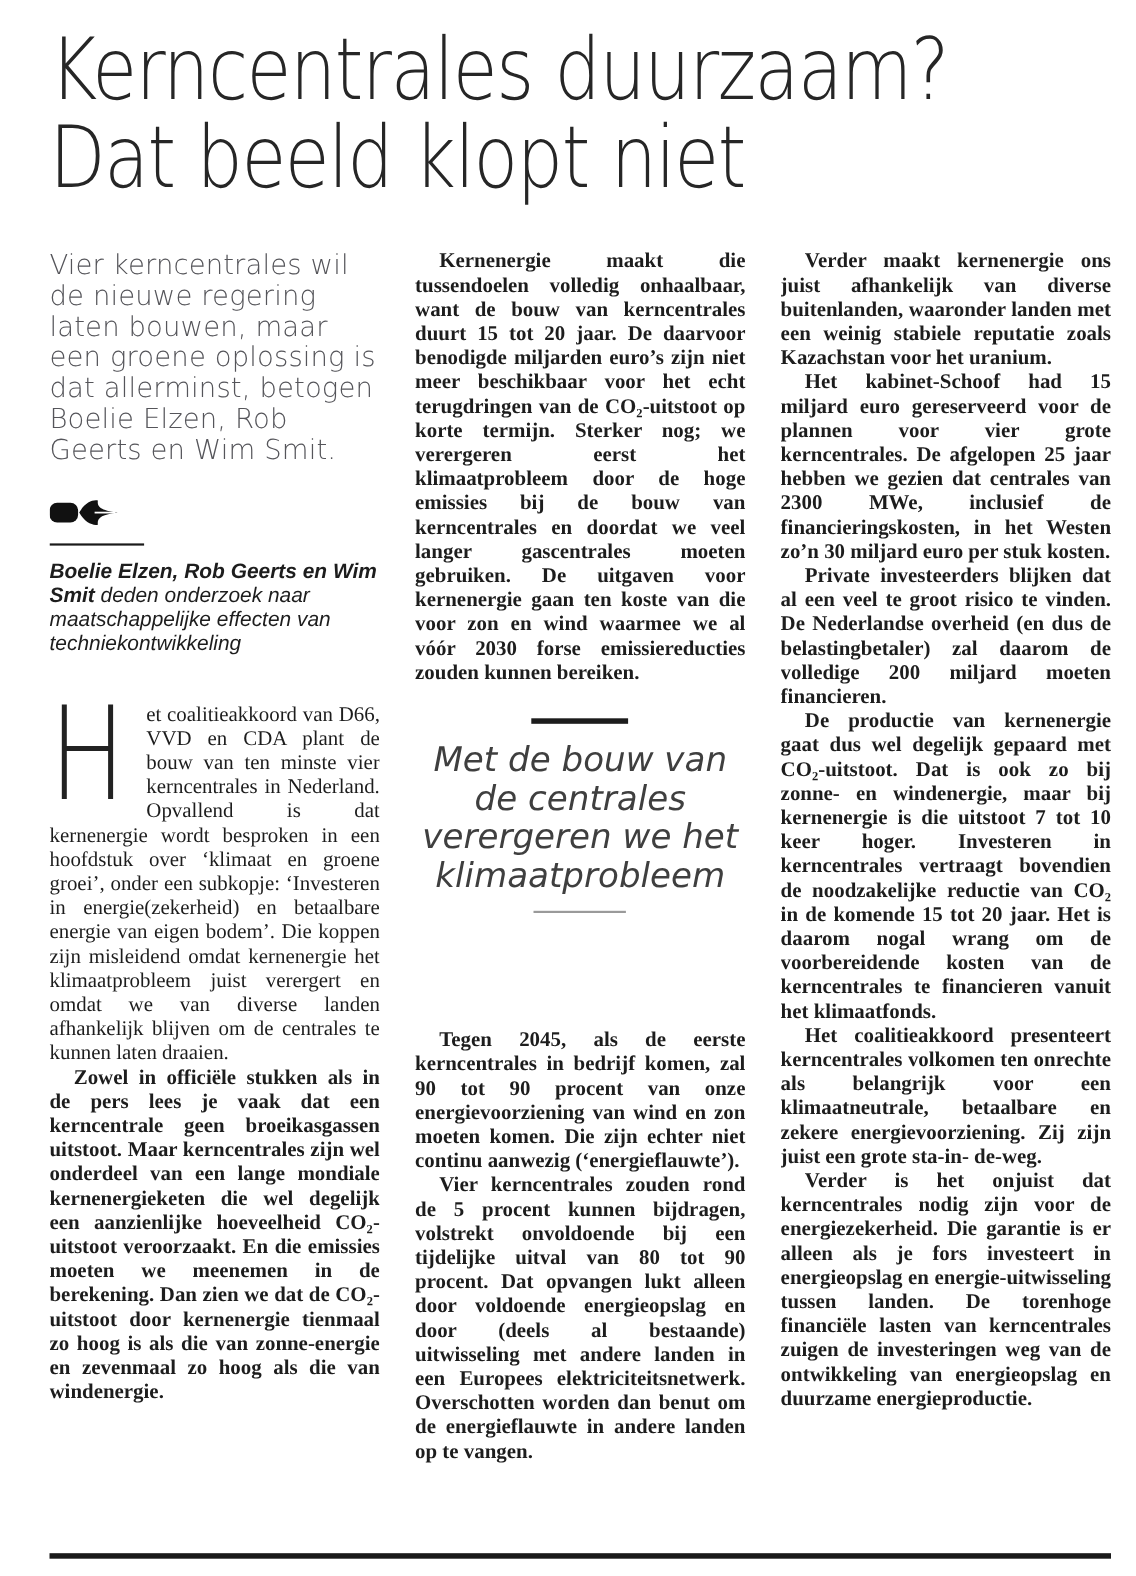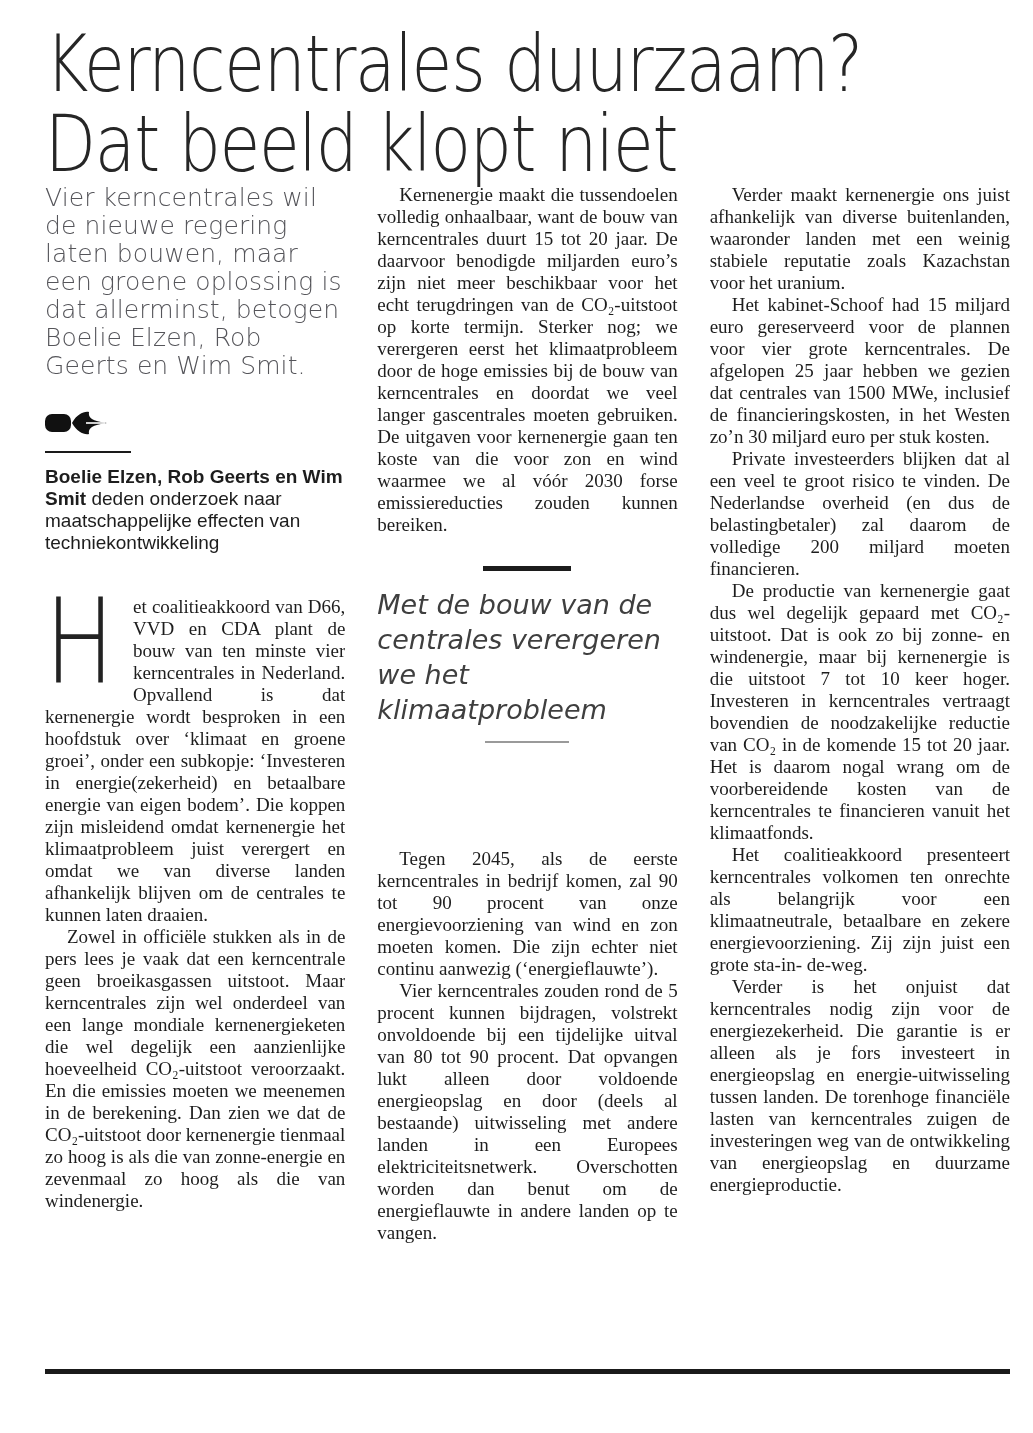--- a/index.html
+++ b/index.html
@@ -22,20 +22,21 @@
     font-weight:200;
     font-size:78px;
     line-height:80px;
     letter-spacing:-1.5px;
     transform:scaleX(0.85);
     transform-origin:left center;
     white-space:nowrap;
   }
   
   .columns {
+    margin-top:43px;
     height:1168px;
     overflow:hidden;
     display:grid;
     grid-template-columns:1fr 1fr 1fr;
     column-gap:32px;
   }
   .col { overflow:hidden; }
   
   .standfirst {
     margin:0;
@@ -47,50 +48,51 @@
     letter-spacing:0.1px;
   }
   .opinion-icon { margin-top:30px; height:26px; }
   .byline-rule { margin-top:15px; width:86px; height:2px; background:#1a1a1a; }
   .byline {
     margin:13px 0 0 0;
     font-family:"Liberation Sans","DejaVu Sans",sans-serif;
     font-size:19px;
     line-height:22px;
     color:#1d1d1d;
+    font-style:italic;
   }
   .byline strong { font-weight:700; }
   
   .body { font-size:19px; line-height:22px; text-align:justify; }
   .body p { margin:0; }
-  .body p.indent { text-indent:22px; }
+  .body p.indent { text-indent:22px;font-weight:bold; }
   .left-body { margin-top:42px; }
   .dropcap {
     float:left;
     width:88px; height:108px;
     font-family:"DejaVu Sans","Liberation Sans",sans-serif;
     font-weight:200;
     font-size:118px;
     line-height:92px;
     color:#222222;
     transform:scaleX(0.78);
     transform-origin:left top;
   }
   
   .pullquote { margin-top:30px; text-align:center; }
   .pq-bar { width:88px; height:5px; background:#1c1c1c; margin:0 auto; }
   .pq-text {
     margin:16px 0 0 0;
     font-family:"DejaVu Sans","Liberation Sans",sans-serif;
     font-style:italic;
     font-weight:200;
-    font-size:27px;
+    font-size:31px;
     line-height:35px;
     color:#3f3f3f;
-    text-align:left;
+    text-align:center;
   }
   .pq-line { width:84px; height:2px; background:#9a9a9a; margin:14px auto 0 auto; }
   .after-quote { margin-top:105px; }
   
   .bottom-rule { margin-top:17px; width:100%; height:5px; background:#1a1a1a; }
 </style>
 </head>
 <body>
 
 <div class="page">
@@ -136,21 +138,21 @@
 
       <div class="body after-quote">
         <p class="indent">Tegen 2045, als de eerste kerncentrales in bedrijf komen, zal 90 tot 90 procent van onze energievoorziening van wind en zon moeten komen. Die zijn echter niet continu aanwezig (‘energieflauwte’).</p>
         <p class="indent">Vier kerncentrales zouden rond de 5 procent kunnen bijdragen, volstrekt onvoldoende bij een tijdelijke uitval van 80 tot 90 procent. Dat opvangen lukt alleen door voldoende energieopslag en door (deels al bestaande) uitwisseling met andere landen in een Europees elektriciteitsnetwerk. Overschotten worden dan benut om de energieflauwte in andere landen op te vangen.</p>
       </div>
     </div>
 
     <div class="col">
       <div class="body">
         <p class="indent">Verder maakt kernenergie ons juist afhankelijk van diverse buitenlanden, waaronder landen met een weinig stabiele reputatie zoals Kazachstan voor het uranium.</p>
-        <p class="indent">Het kabinet-Schoof had 15 miljard euro gereserveerd voor de plannen voor vier grote kerncentrales. De afgelopen 25 jaar hebben we gezien dat centrales van 1500 MWe, inclusief de financieringskosten, in het Westen zo’n 30 miljard euro per stuk kosten.</p>
+        <p class="indent">Het kabinet-Schoof had 15 miljard euro gereserveerd voor de plannen voor vier grote kerncentrales. De afgelopen 25 jaar hebben we gezien dat centrales van 2300 MWe, inclusief de financieringskosten, in het Westen zo’n 30 miljard euro per stuk kosten.</p>
         <p class="indent">Private investeerders blijken dat al een veel te groot risico te vinden. De Nederlandse overheid (en dus de belastingbetaler) zal daarom de volledige 200 miljard moeten financieren.</p>
         <p class="indent">De productie van kernenergie gaat dus wel degelijk gepaard met CO₂-uitstoot. Dat is ook zo bij zonne- en windenergie, maar bij kernenergie is die uitstoot 7 tot 10 keer hoger. Investeren in kerncentrales vertraagt bovendien de noodzakelijke reductie van CO₂ in de komende 15 tot 20 jaar. Het is daarom nogal wrang om de voorbereidende kosten van de kerncentrales te financieren vanuit het klimaatfonds.</p>
         <p class="indent">Het coalitieakkoord presenteert kerncentrales volkomen ten onrechte als belangrijk voor een klimaatneutrale, betaalbare en zekere energievoorziening. Zij zijn juist een grote sta-in- de-weg.</p>
         <p class="indent">Verder is het onjuist dat kerncentrales nodig zijn voor de energiezekerheid. Die garantie is er alleen als je fors investeert in energieopslag en energie-uitwisseling tussen landen. De torenhoge financiële lasten van kerncentrales zuigen de investeringen weg van de ontwikkeling van energieopslag en duurzame energieproductie.</p>
       </div>
     </div>
 
   </div>
 
   <div class="bottom-rule"></div>

